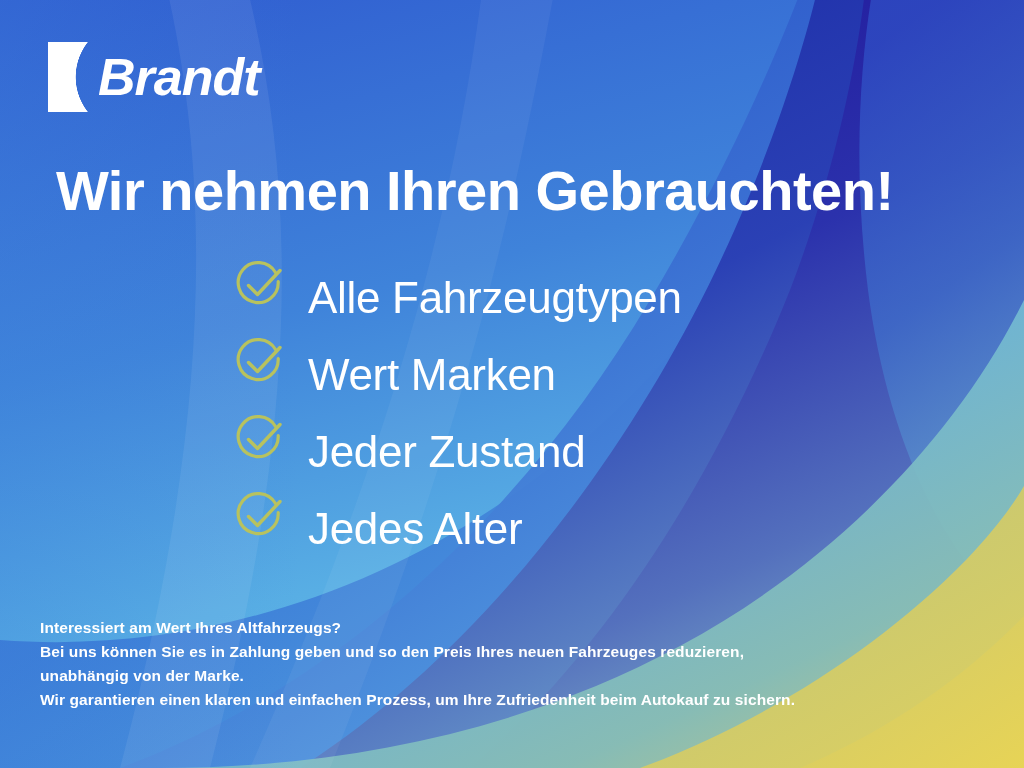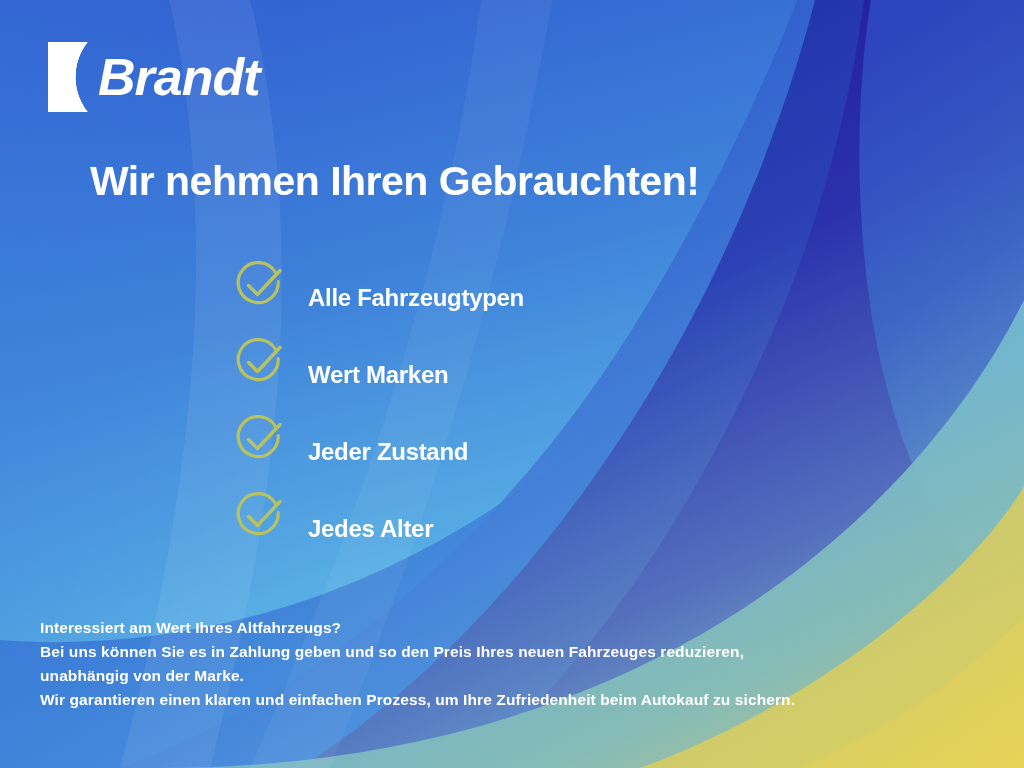--- a/index.html
+++ b/index.html
@@ -49,26 +49,25 @@
     line-height:1;
     margin-left:6px;
     white-space:nowrap;
   }
 
   
   .headline {
     position:absolute;
     left:56px; top:158px;
     color:#ffffff;
-    font-size:41px;
+    font-size:56px;
     font-weight:bold;
     letter-spacing:-0.5px;
     white-space:nowrap;
     z-index:10;
-    margin-left:34px;
   }
 
   
   .features {
     position:absolute;
     left:234px; top:258px;
     z-index:10;
     display:flex; flex-direction:column;
     gap:23px;
   }
@@ -76,22 +75,22 @@
     display:flex; align-items:center; gap:22px;
     height:54px;
   }
   .check-icon {
     width:52px; height:52px;
     flex:0 0 auto;
     display:block;
   }
   .feature-label {
     color:#ffffff;
-    font-size:24px;
-    font-weight:bold;
+    font-size:44px;
+    font-weight:normal;
     letter-spacing:-0.3px;
     white-space:nowrap;
     margin-top:26px;
   }
 
   
   .paragraph {
     position:absolute;
     left:40px; top:616px;
     z-index:10;

